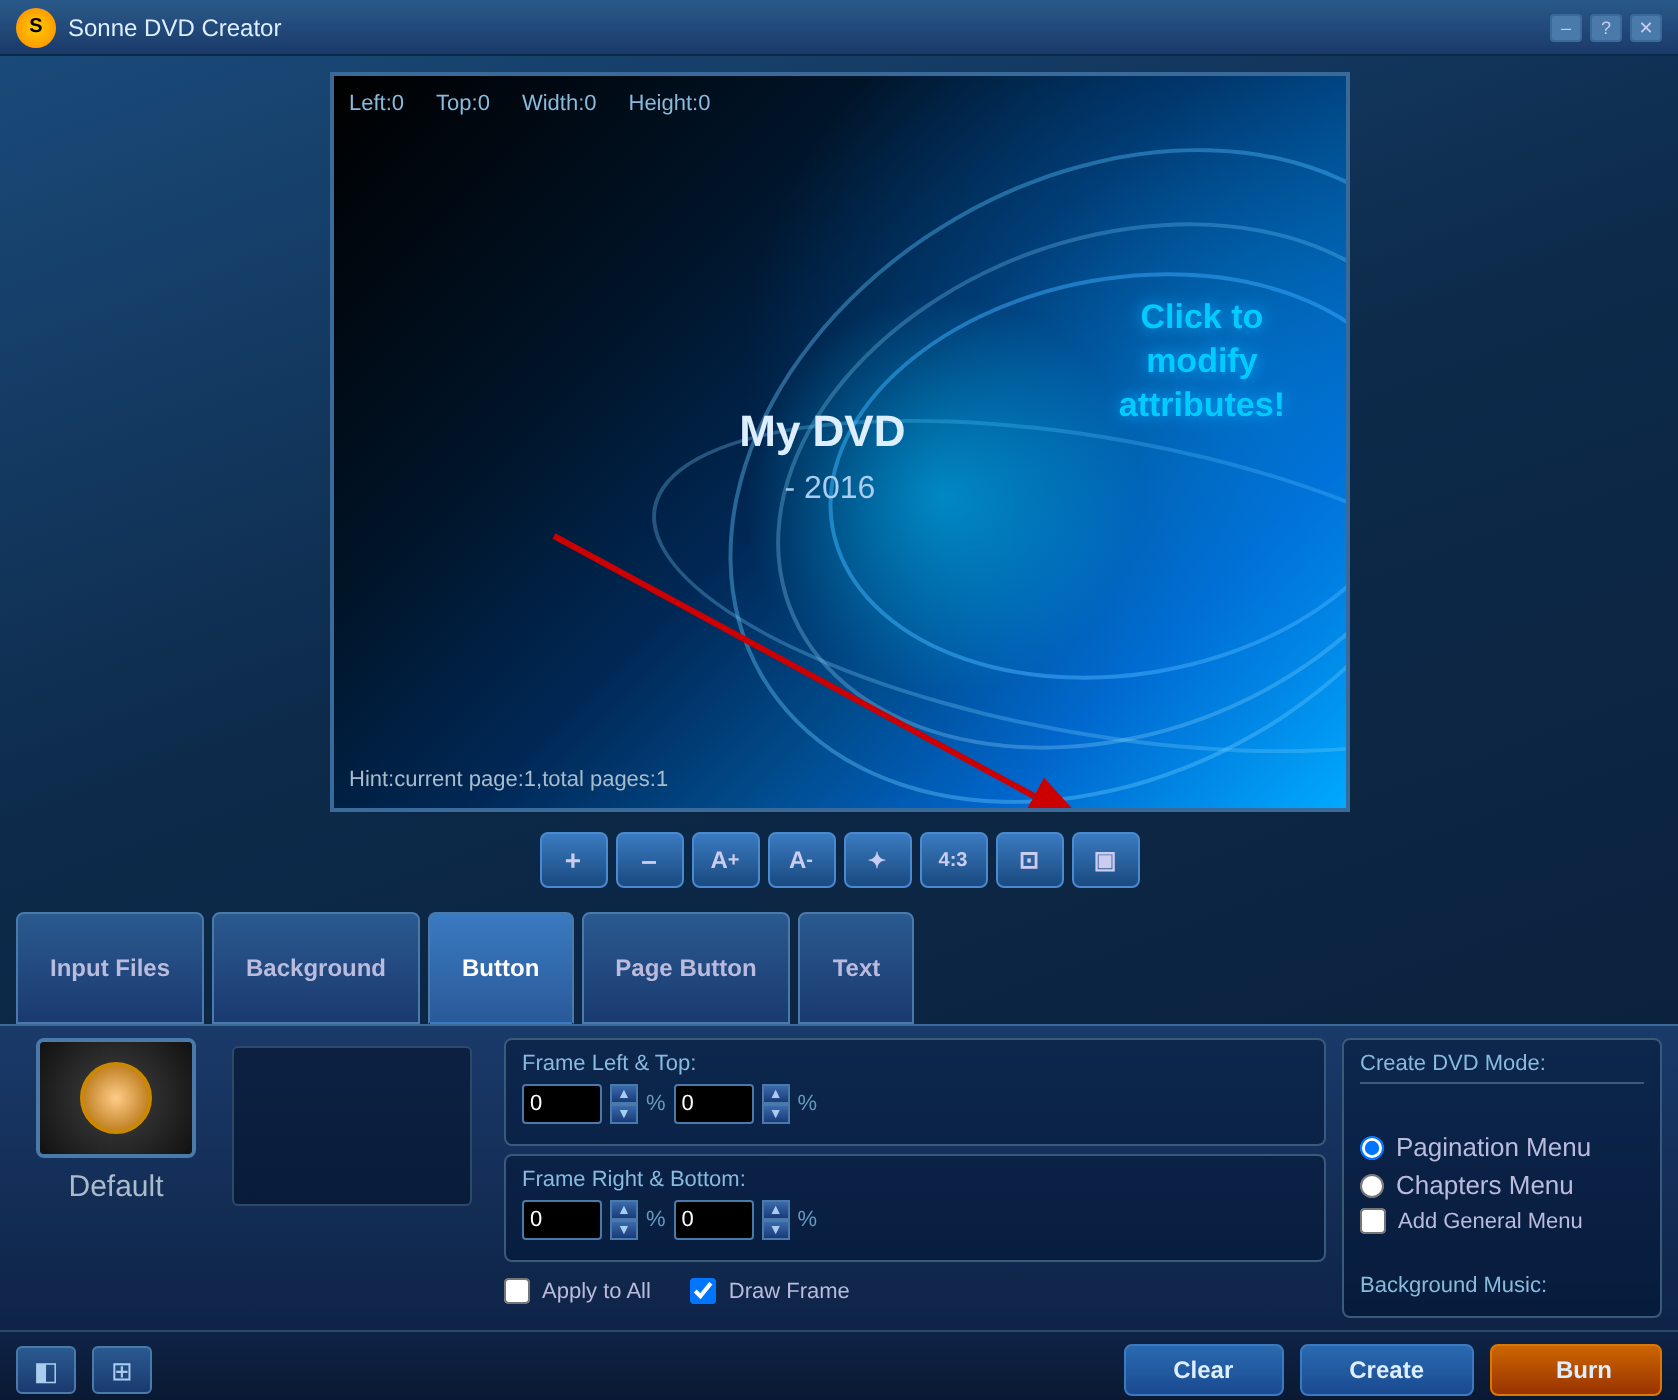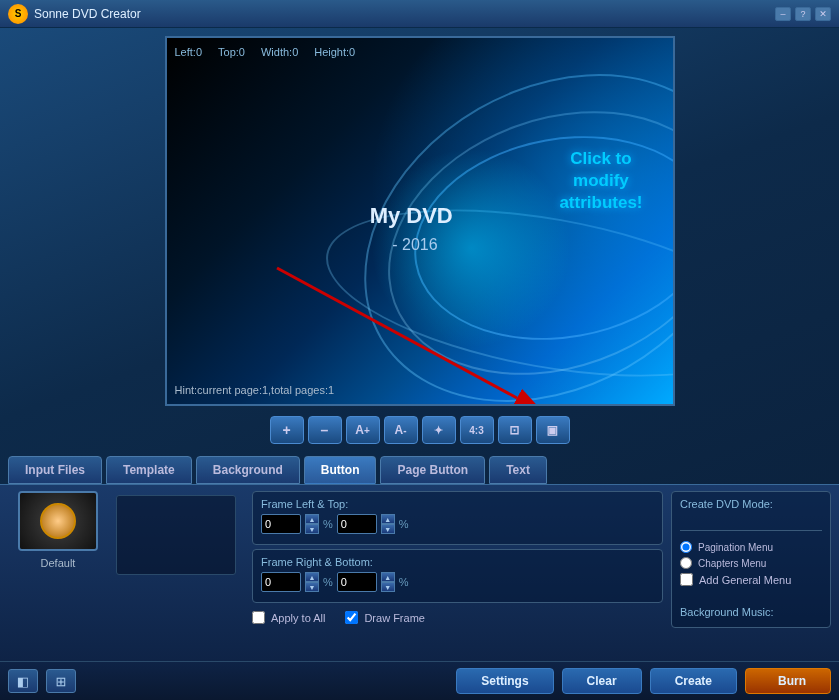--- a/index.html
+++ b/index.html
@@ -173,21 +173,21 @@
     }
 
     
     #tab-bar {
       display: flex;
       gap: 4px;
       padding: 6px 8px 0;
       margin-top: 2px;
     }
     .tab-btn {
-      padding: 6px 16px;
+      padding: 20px 16px;
       background: linear-gradient(to bottom, #2a5a90, #1a3a70);
       border: 1px solid #4a7aaa;
       border-radius: 4px 4px 0 0;
       cursor: pointer;
       color: #bbd;
       font-size: 12px;
       font-weight: bold;
     }
     .tab-btn.active {
       background: linear-gradient(to bottom, #3a7ac0, #2a5a9a);
@@ -234,21 +234,21 @@
     }
     .thumb-icon {
       width: 36px;
       height: 36px;
       background: radial-gradient(circle, #ffcc88, #aa6600);
       border-radius: 50%;
       border: 2px solid #cc8800;
     }
     .thumb-label {
       color: #aabbcc;
-      font-size: 11px;
+      font-size: 15px;
     }
 
     
     #frame-section {
       flex: 1;
       display: flex;
       flex-direction: column;
       gap: 4px;
       padding-left: 8px;
     }
@@ -320,32 +320,32 @@
     }
     .mode-group {
       background: rgba(0,20,50,0.5);
       border: 1px solid #3a5a7a;
       border-radius: 4px;
       padding: 6px 8px;
     }
     .mode-title {
       color: #88bbdd;
       font-size: 11px;
-      margin-bottom: 10px;
+      margin-bottom: 24px;
       border-bottom: 1px solid #3a5a7a;
-      padding-bottom: 20px;
+      padding-bottom: 3px;
     }
     .radio-row {
       display: flex;
       align-items: center;
       gap: 6px;
       margin-bottom: 4px;
     }
     .radio-row input[type=radio] { width: 12px; height: 12px; }
-    .radio-label { color: #bbd; font-size: 10px; }
+    .radio-label { color: #bbd; font-size: 13px; }
     .check-row {
       display: flex;
       align-items: center;
       gap: 6px;
       margin-bottom: 20px;
     }
     .check-row input[type=checkbox] { width: 13px; height: 13px; }
     .check-label { color: #bbd; font-size: 11px; }
     .music-label { color: #88bbdd; font-size: 11px; margin-bottom: 3px; }
     .music-input {
@@ -463,21 +463,20 @@
       <div class="tool-btn" style="font-size:12px;">A<sub>-</sub></div>
       <div class="tool-btn" style="font-size:11px;">✦</div>
       <div class="tool-btn" style="font-size:10px;">4:3</div>
       <div class="tool-btn" style="font-size:12px;">⊡</div>
       <div class="tool-btn" style="font-size:12px;">▣</div>
     </div>
   </div>
 
   <div id="tab-bar">
     <div class="tab-btn">Input Files</div>
-    <div class="tab-btn">Template</div>
     <div class="tab-btn">Background</div>
     <div class="tab-btn active">Button</div>
     <div class="tab-btn">Page Button</div>
     <div class="tab-btn">Text</div>
   </div>
 
   <div id="bottom-panel">
 
     <div id="template-section">
       <div class="template-thumb">
@@ -557,19 +556,18 @@
         </div>
       </div>
     </div>
 
   </div>
 
   <div id="footer">
     <div class="footer-icon-btn">◧</div>
     <div class="footer-icon-btn">⊞</div>
     <div class="footer-spacer"></div>
-    <button class="footer-btn">Settings</button>
     <button class="footer-btn">Clear</button>
     <button class="footer-btn">Create</button>
     <button class="footer-btn burn">Burn</button>
   </div>
 
 </div>
 
 </body></html>

